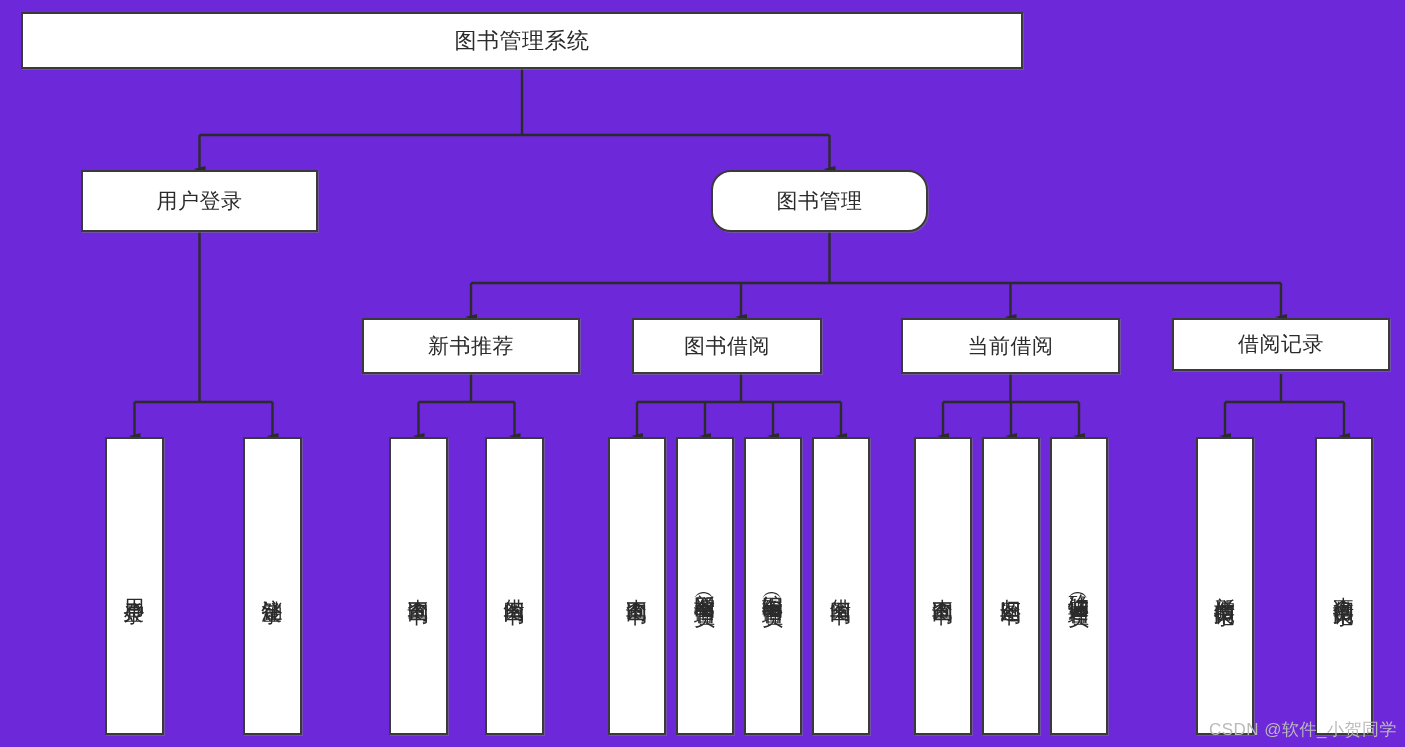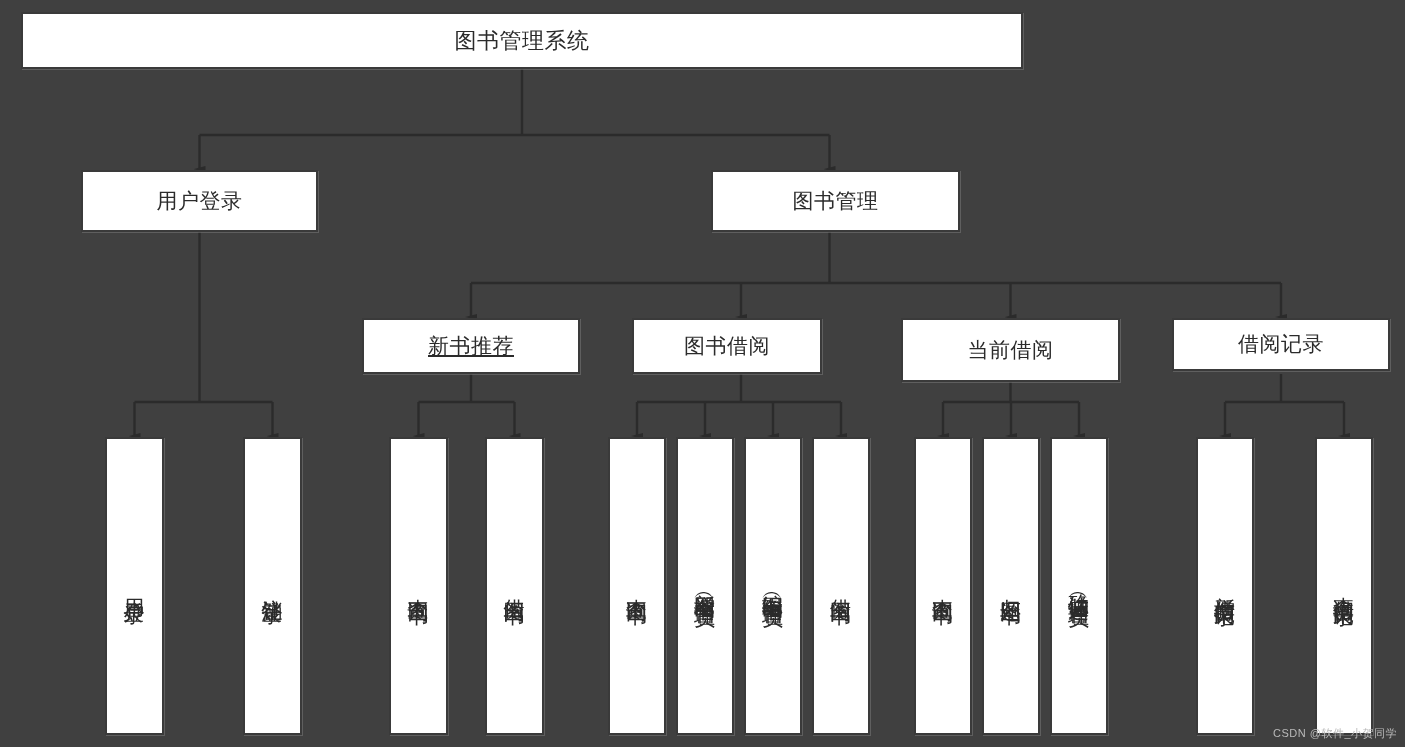--- a/index.html
+++ b/index.html
@@ -7,21 +7,21 @@
     padding: 0;
     background: #ffffff;
   }
   body {
     font-family: "Liberation Sans", "DejaVu Sans", sans-serif;
   }
   #canvas {
     position: relative;
     width: 1405px;
     height: 747px;
-    background: #404040;
+    background: #6d28d9;
     overflow: hidden;
   }
   #edges {
     position: absolute;
     left: 0;
     top: 0;
     width: 1405px;
     height: 747px;
     pointer-events: none;
   }
@@ -62,21 +62,21 @@
     font-size: 21px;
     line-height: 1.0;
     letter-spacing: 2px;
     max-height: 100%;
     white-space: nowrap;
   }
   .watermark {
     position: absolute;
     right: 8px;
     bottom: 6px;
-    font-size: 11px;
+    font-size: 17px;
     color: #b9b9b9;
     letter-spacing: 0.5px;
     white-space: nowrap;
     user-select: none;
   }
 </style>
 </head>
 <body>
 
 <div id="canvas">
@@ -124,30 +124,30 @@
       </g>
   </svg>
 
   <div id="nodes">
       <div class="node root horiz" style="left: 21px; top: 12px; width: 1002px; height: 57px;">
         <span class="label">图书管理系统</span>
       </div>
       <div class="node horiz" style="left: 81px; top: 170px; width: 237px; height: 62px;">
         <span class="label">用户登录</span>
       </div>
-      <div class="node horiz" style="left: 711px; top: 170px; width: 249px; height: 62px;">
+      <div class="node horiz" style="left: 711px; top: 170px; width: 217px; height: 62px; border-radius: 20px;">
         <span class="label">图书管理</span>
       </div>
-      <div class="node horiz" style="left: 362px; top: 318px; width: 218px; height: 56px; text-decoration: underline;">
+      <div class="node horiz" style="left: 362px; top: 318px; width: 218px; height: 56px;">
         <span class="label">新书推荐</span>
       </div>
       <div class="node horiz" style="left: 632px; top: 318px; width: 190px; height: 56px;">
         <span class="label">图书借阅</span>
       </div>
-      <div class="node horiz" style="left: 901px; top: 318px; width: 219px; height: 64px;">
+      <div class="node horiz" style="left: 901px; top: 318px; width: 219px; height: 56px;">
         <span class="label">当前借阅</span>
       </div>
       <div class="node horiz" style="left: 1172px; top: 318px; width: 218px; height: 53px;">
         <span class="label">借阅记录</span>
       </div>
       <div class="node vert" style="left: 105px; top: 437px; width: 59px; height: 298px;">
         <span class="label">用户登录</span>
       </div>
       <div class="node vert" style="left: 243px; top: 437px; width: 59px; height: 298px;">
         <span class="label">注销登录</span>

